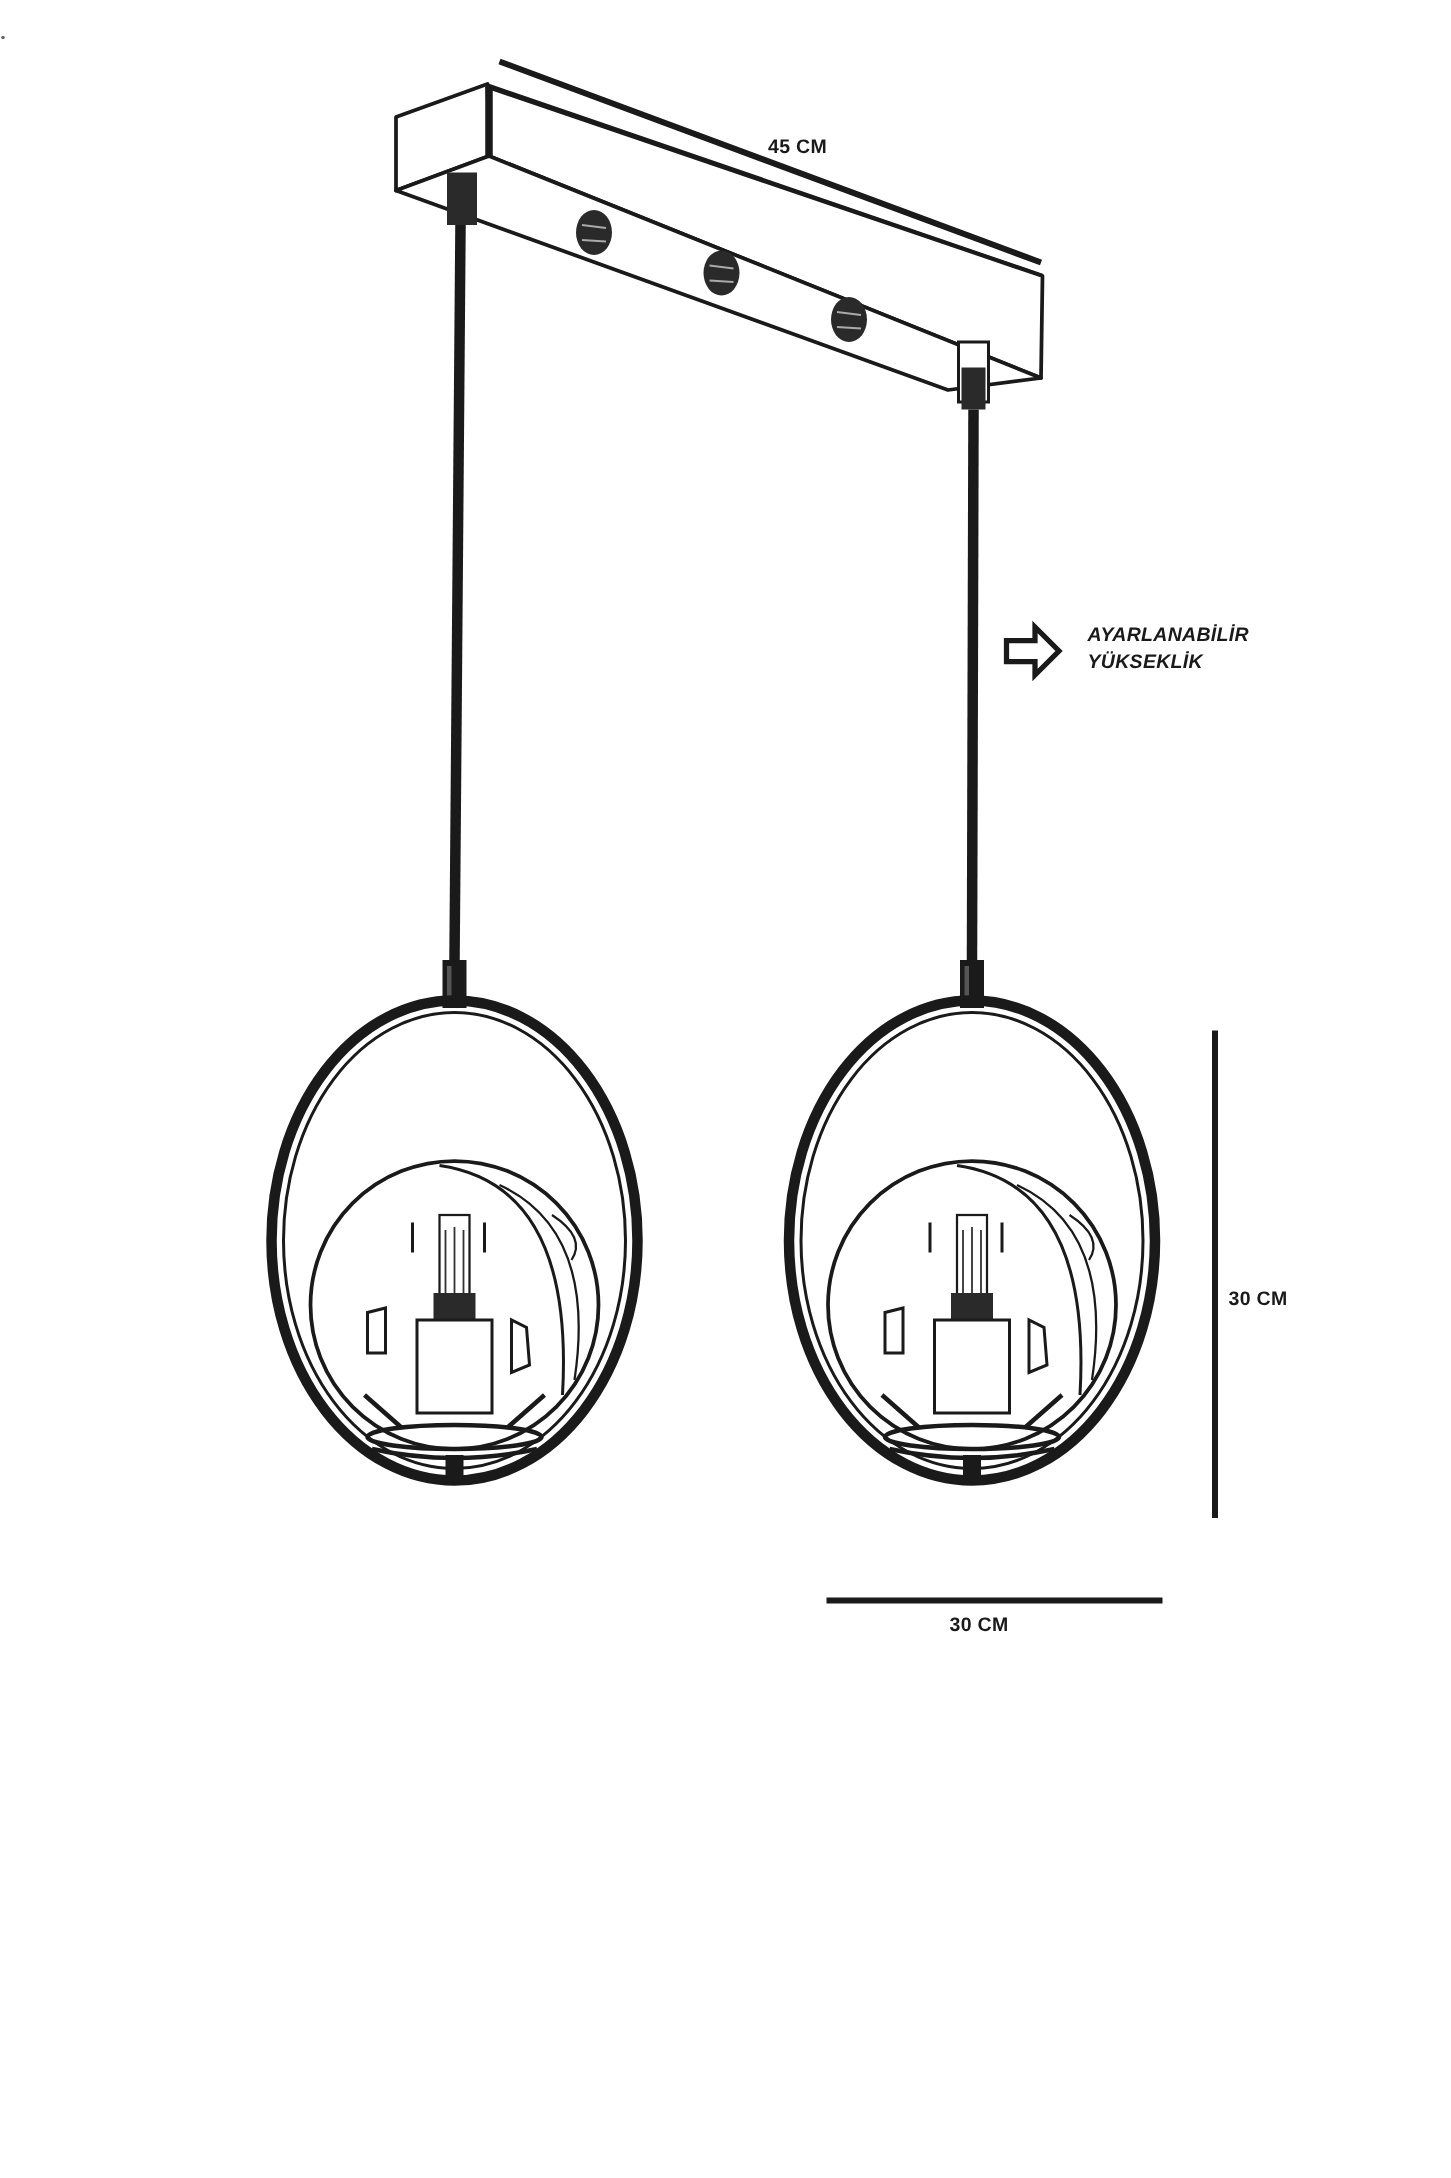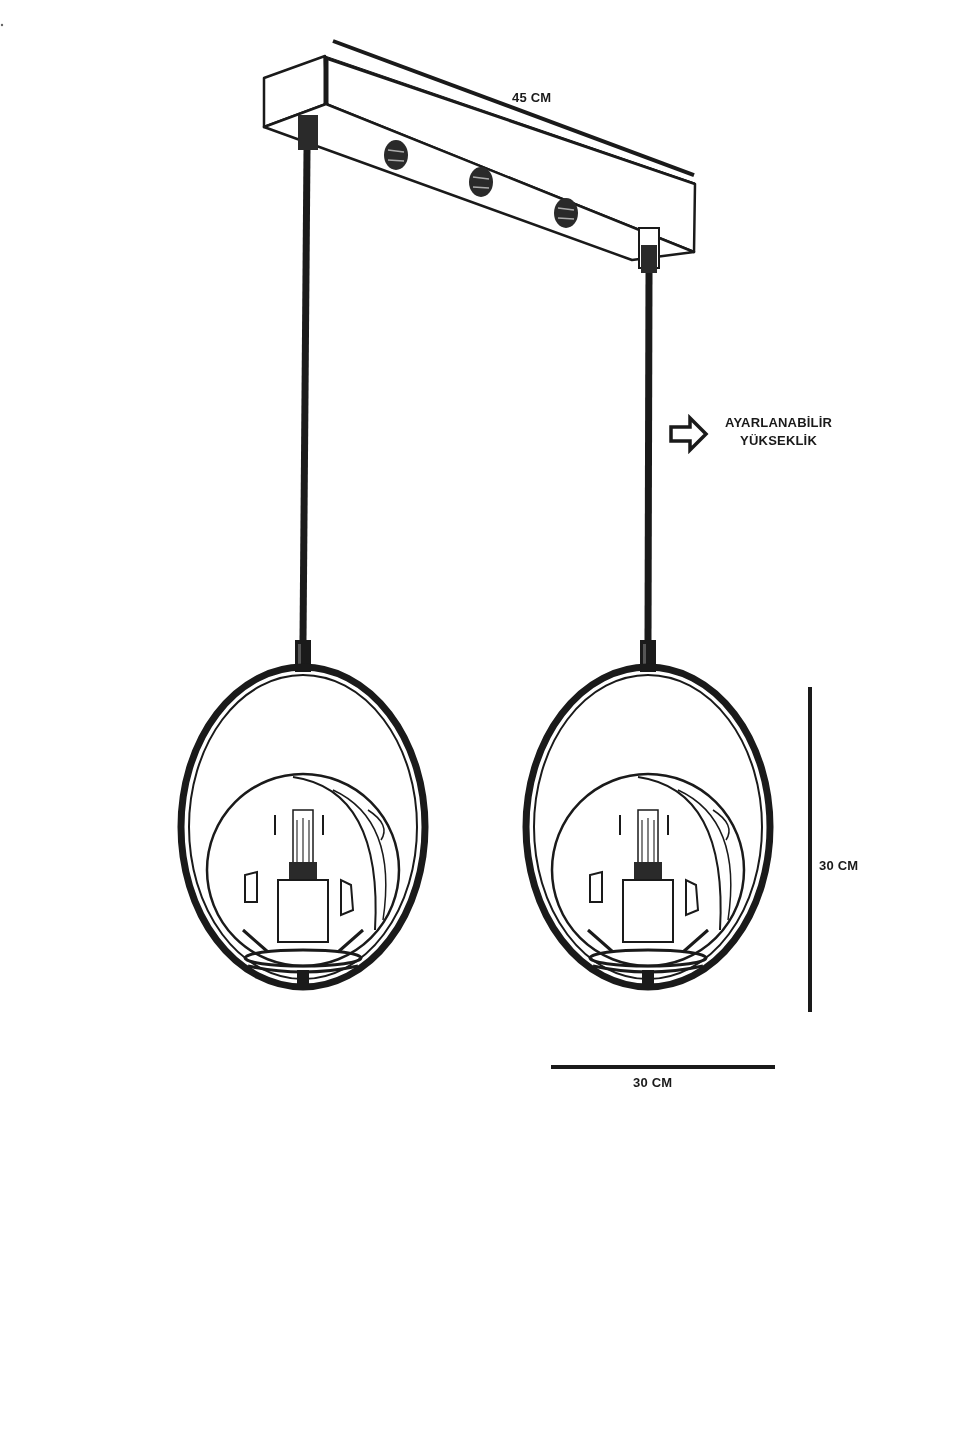--- a/index.html
+++ b/index.html
@@ -1,20 +1,20 @@
 <!DOCTYPE html>
 <html><head>
 <meta charset="utf-8">
 <style>
   html, body { margin: 0; padding: 0; background: #ffffff; }
   body { width: 967px; height: 1452px; position: relative; overflow: hidden;
          font-family: "Liberation Sans", "DejaVu Sans", sans-serif; }
   #diagram { position: absolute; left: 0; top: 0; width: 967px; height: 1452px; }
   .label { position: absolute; font-weight: bold; color: #1a1a1a; font-size: 13px;
-           letter-spacing: 0.2px; white-space: nowrap; text-align: center; }
+           letter-spacing: 0.2px; white-space: nowrap; }
   .label.lines { line-height: 18px; }
 </style>
 </head>
 <body>
 
 <svg id="diagram" viewBox="0 0 967 1452" xmlns="http://www.w3.org/2000/svg">
   <defs>
     <g id="pendant">
 
       <rect x="-8" y="0" width="16" height="32" fill="#1a1a1a"></rect>
@@ -91,20 +91,20 @@
 
   <path d="M 671 427 L 690 427 L 690 418 L 706 434 L 690 450 L 690 441 L 671 441 Z" fill="#fff" stroke="#1a1a1a" stroke-width="3.5" stroke-linejoin="miter"></path>
 
   <line x1="810" y1="687" x2="810" y2="1012" stroke="#1a1a1a" stroke-width="4"></line>
 
   <line x1="551" y1="1067" x2="775" y2="1067" stroke="#1a1a1a" stroke-width="4"></line>
 </svg>
 
 <div class="label" style="left:512px; top:90px;">45 CM</div>
 
-<div class="label lines" style="left:725px; top:414px;">
+<div class="label lines" style="left:725px; top:414px;font-style:italic;">
   <div>AYARLANABİLİR</div>
   <div>YÜKSEKLİK</div>
 </div>
 
 <div class="label" style="left:819px; top:858px;">30 CM</div>
 
 <div class="label" style="left:633px; top:1075px;">30 CM</div>
 
 </body></html>

